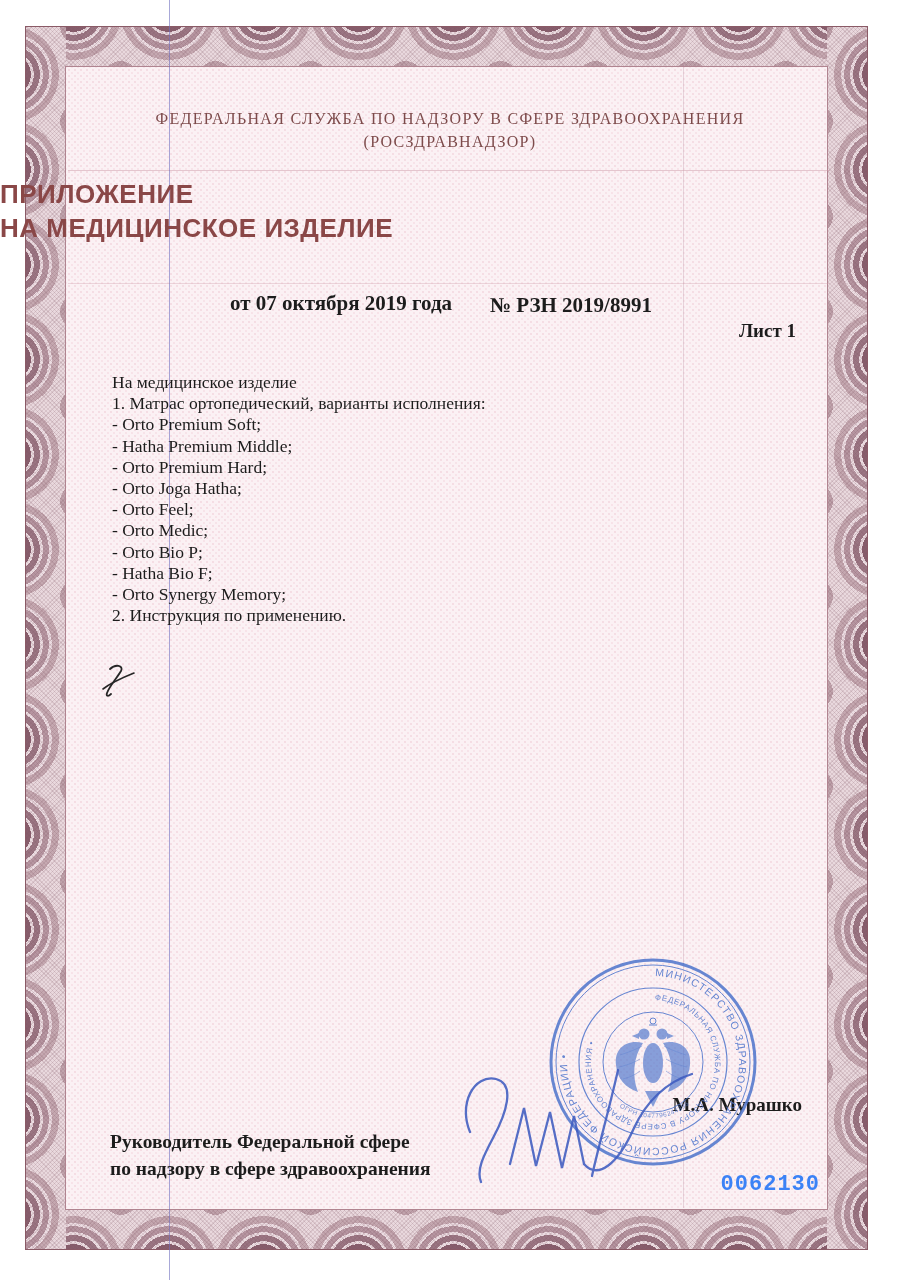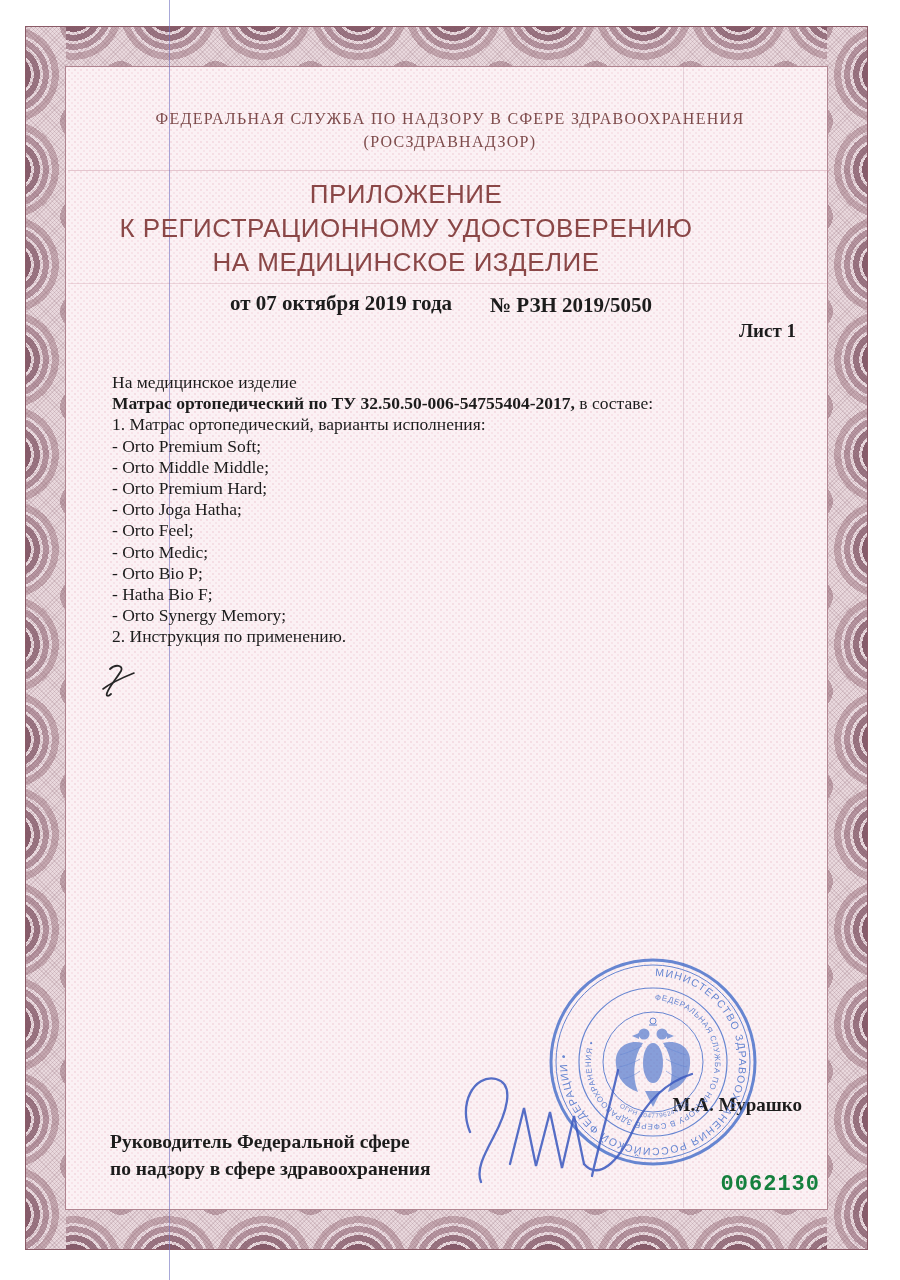--- a/index.html
+++ b/index.html
@@ -57,32 +57,32 @@
   }
   
   .vline-blue{position:absolute;left:169px;top:0;width:1px;height:1280px;background:rgba(110,110,190,.6);z-index:5;}
   .vline-crease{position:absolute;left:683px;top:62px;width:1px;height:1146px;background:rgba(175,130,150,.28);z-index:4;}
   .hline1{position:absolute;left:68px;top:170px;width:762px;height:1px;background:rgba(205,155,168,.5);z-index:4;}
   .hline2{position:absolute;left:68px;top:283px;width:762px;height:1px;background:rgba(205,155,168,.35);z-index:4;}
   
   .txt{position:absolute;z-index:6;color:#1c1c1c;}
   .agency{left:0;width:900px;top:108px;text-align:center;color:#7d4b4b;
     font-size:16px;letter-spacing:1.3px;line-height:22.5px;}
-  .title{left:0;width:812px;top:177px;text-align:center;color:#8a4747;
-    font-family:"Liberation Sans", sans-serif;font-weight:normal;
+  .title{left:0;width:812px;top:177px;text-align:left;color:#8a4747;
+    font-family:"Liberation Sans", sans-serif;font-weight:bold;
     font-size:26px;line-height:34px;letter-spacing:.5px;}
   .dateline{left:230px;top:291px;font-size:21px;font-weight:bold;text-align:center;}
   .numberline{left:490px;top:293px;font-size:21px;font-weight:bold;}
   .sheetline{right:104px;top:320px;font-size:19px;font-weight:bold;}
   .body-block{left:112px;top:372px;width:620px;font-size:17.5px;line-height:21.2px;}
   .body-block .b{font-weight:bold;}
   .signer{left:110px;top:1128px;font-size:19.5px;font-weight:bold;line-height:27px;}
   .signer-name{right:98px;top:1094px;font-size:19px;font-weight:bold;}
   .serial{right:80px;top:1172px;font-size:22px;font-weight:bold;letter-spacing:1px;
-    font-family:"Liberation Mono", monospace;color:#15803d;}
+    font-family:"Liberation Mono", monospace;color:#3b82f6;}
   .stamp-svg{position:absolute;left:546px;top:955px;z-index:6;opacity:.85;}
   .sign-svg{position:absolute;left:448px;top:1066px;z-index:7;}
   .paraph-svg{position:absolute;left:100px;top:662px;z-index:6;}
 </style>
 </head>
 <body>
 
 <div class="sheet">
 
   <div class="frame">
@@ -98,34 +98,32 @@
   <div class="hline1"></div>
   <div class="hline2"></div>
 
   <div class="txt agency">
     <div>ФЕДЕРАЛЬНАЯ СЛУЖБА ПО НАДЗОРУ В СФЕРЕ ЗДРАВООХРАНЕНИЯ</div>
     <div>(РОСЗДРАВНАДЗОР)</div>
   </div>
 
   <div class="txt title">
     <div>ПРИЛОЖЕНИЕ</div>
-    <div>К РЕГИСТРАЦИОННОМУ УДОСТОВЕРЕНИЮ</div>
     <div>НА МЕДИЦИНСКОЕ ИЗДЕЛИЕ</div>
   </div>
 
   <div class="txt dateline">от 07 октября 2019 года</div>
-  <div class="txt numberline">№  РЗН 2019/5050</div>
+  <div class="txt numberline">№  РЗН 2019/8991</div>
   <div class="txt sheetline">Лист 1</div>
 
   <div class="txt body-block">
     <div>На медицинское изделие</div>
-    <div><span class="b">Матрас ортопедический по ТУ 32.50.50-006-54755404-2017,</span><span> в составе:</span></div>
     <div>1. Матрас ортопедический, варианты исполнения:</div>
     <div>- Orto Premium Soft;</div>
-    <div>- Orto Middle Middle;</div>
+    <div>- Hatha Premium Middle;</div>
     <div>- Orto Premium Hard;</div>
     <div>- Orto Joga Hatha;</div>
     <div>- Orto Feel;</div>
     <div>- Orto Medic;</div>
     <div>- Orto Bio P;</div>
     <div>- Hatha Bio F;</div>
     <div>- Orto Synergy Memory;</div>
     <div>2. Инструкция по применению.</div>
   </div>
 

